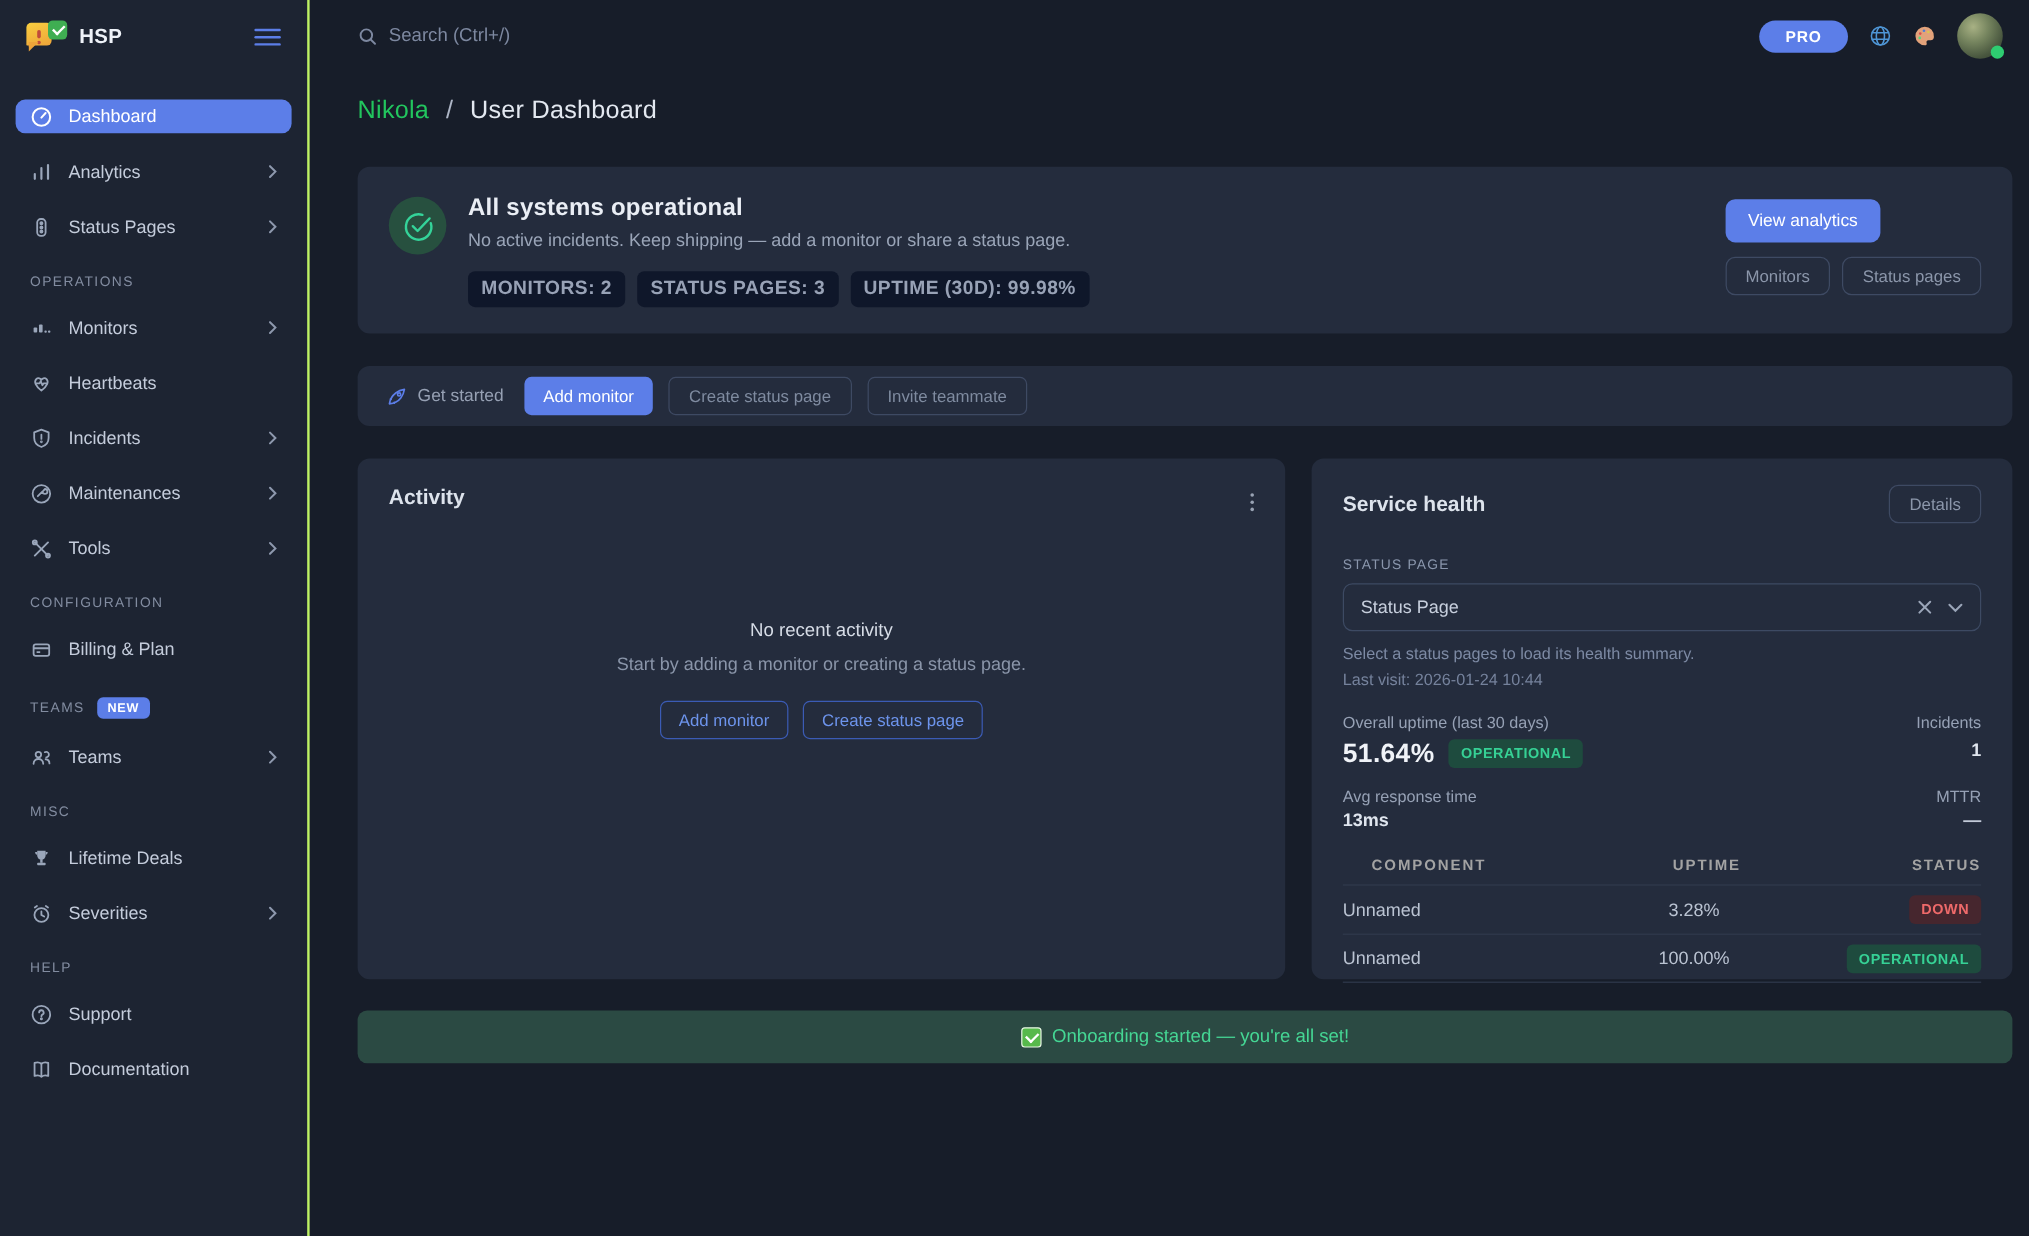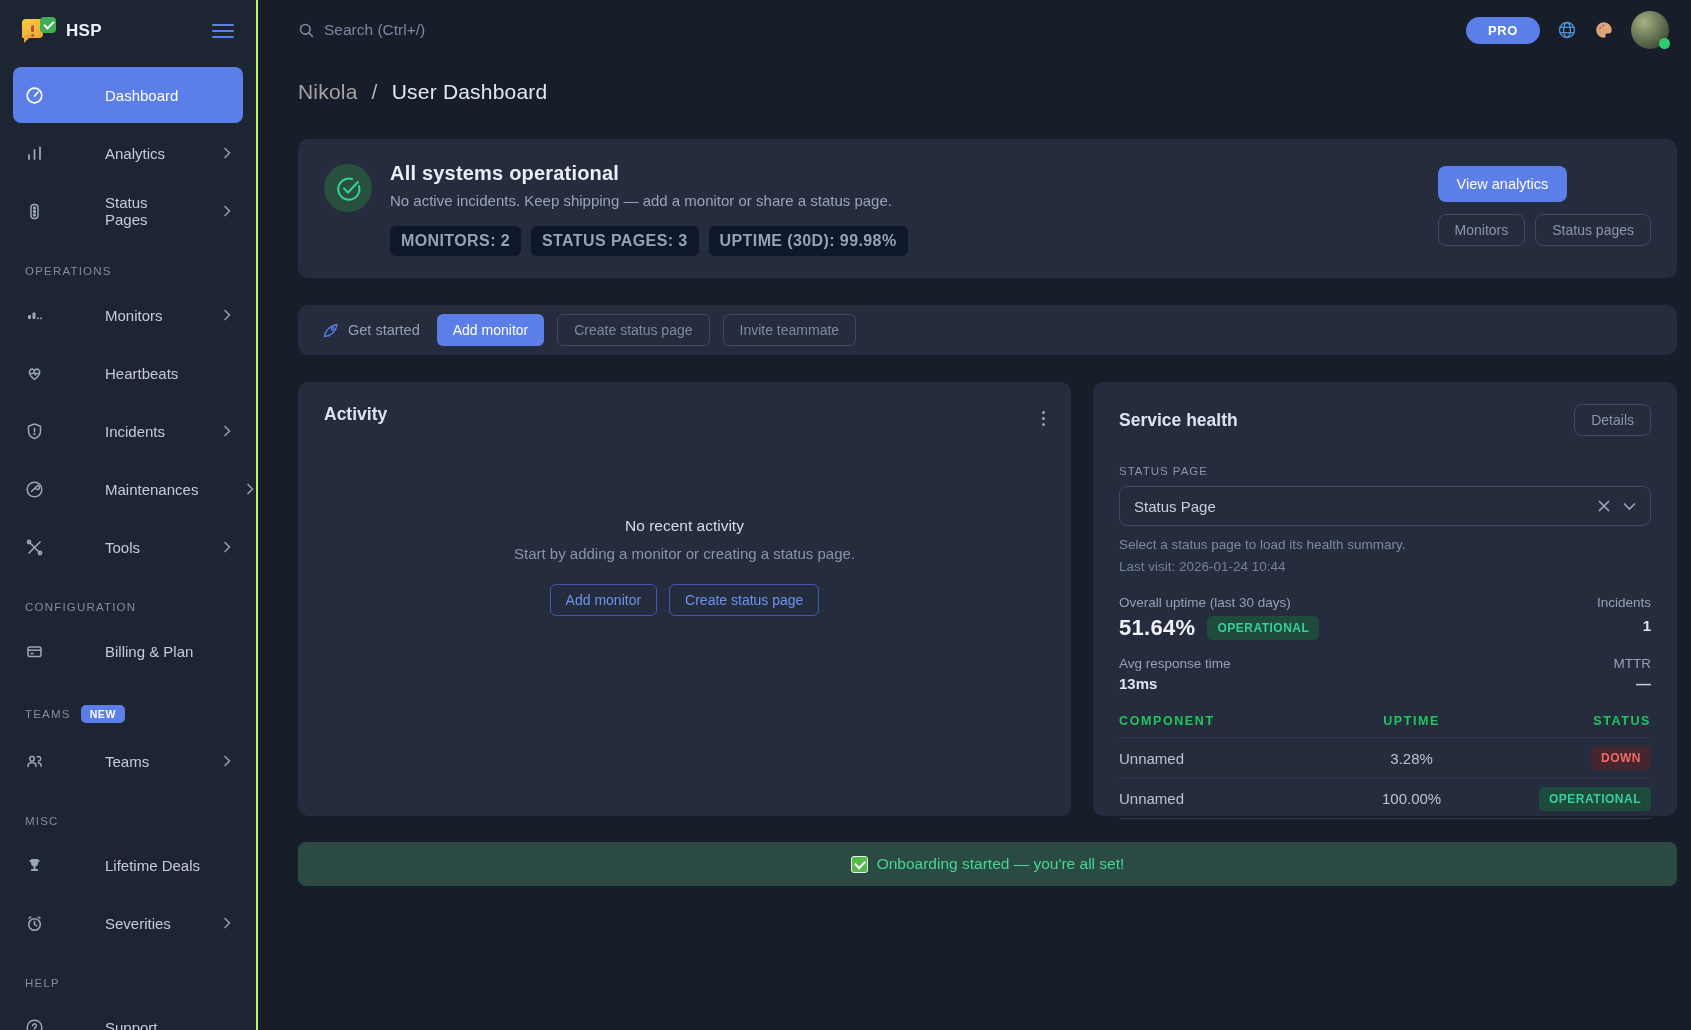--- a/index.html
+++ b/index.html
@@ -36,22 +36,22 @@
   .logo-check-sq:after {
     content:""; position:absolute; left:4px; top:4px; width:8px; height:4px;
     border-left:2px solid #fff; border-bottom:2px solid #fff; transform:rotate(-45deg);
   }
   .brand-name { font-size:17px; font-weight:bold; color:#eef2f8; letter-spacing:.3px; flex:1; }
   .hamburger { width:22px; cursor:pointer; padding:3px 0; }
   .hamburger i { display:block; height:2.4px; background:#5c7ee8; border-radius:2px; margin:3.6px 0; }
 
   nav { padding:6px 0 0 0; }
   .nav-item {
-    display:flex; align-items:center; height:56px; margin:2px 13px; padding:0 12px;
-    border-radius:8px; color:#c4ccdb; font-size:15px; cursor:pointer;gap:48px;
+    display:flex; align-items:center; height:28px; margin:18px 13px; padding:0 12px;
+    border-radius:8px; color:#c4ccdb; font-size:15px; cursor:pointer;
   }
   .nav-item .nicon { width:19px; height:19px; margin-right:13px; color:#9aa6ba; }
   .nav-item .nlabel { flex:1; }
   .nav-item .chev { color:#8d98ad; }
   .nav-item.active { background:#5c7ee8; color:#ffffff; }
   .nav-item.active .nicon, .nav-item.active .chev { color:#ffffff; }
   .nav-section {
     display:flex; align-items:center; gap:10px;
     margin:26px 25px 10px 25px; font-size:11.5px; letter-spacing:1.2px;
     color:#828ca0; text-transform:uppercase;
@@ -80,21 +80,21 @@
     position:relative; width:38px; height:38px; border-radius:50%; cursor:pointer;
     background:radial-gradient(circle at 35% 30%, #a8b184 0%, #76855f 35%, #49573f 70%, #2e3a2c 100%);
   }
   .avatar .dot {
     position:absolute; right:-1px; bottom:0; width:11px; height:11px;
     background:#2ecc71; border-radius:50%;
   }
 
   .content { flex:1; padding:8px 14px 0 40px; overflow:hidden; }
   .breadcrumb { font-size:21px; margin-top:12px; letter-spacing:.2px; }
-  .breadcrumb .parent { color:#a3a3a3; }
+  .breadcrumb .parent { color:#22c55e; }
   .breadcrumb .sep { color:#aeb6c6; margin:0 8px; }
   .breadcrumb .current { color:#e3e8f0; }
 
   .card { background:#242c3d; border-radius:10px; }
 
   
   .hero { margin-top:35px; padding:23px 26px 22px 26px; display:flex; }
   .hero-left { display:flex; gap:18px; flex:1; }
   .hero-check {
     width:48px; height:48px; border-radius:50%; background:#27503f;
@@ -153,21 +153,21 @@
   .pill-op { background:#1e4b3e; color:#36d195; font-size:12px; font-weight:bold; padding:5px 10px; border-radius:5px; letter-spacing:.5px; }
   .pill-down { background:#46262e; color:#ef6a6a; font-size:12px; font-weight:bold; padding:5px 10px; border-radius:5px; letter-spacing:.5px; }
   .stat-right { text-align:right; }
   .stat-right .rv { font-size:15px; font-weight:bold; color:#dfe5ee; margin-top:7px; }
   .mini-row { display:flex; justify-content:space-between; margin-top:15px; }
   .mini-left .v { font-size:15px; font-weight:bold; color:#dfe5ee; margin-top:4px; }
   .mini-right { text-align:right; }
   .mini-right .v { font-size:15px; font-weight:bold; color:#c2cad8; margin-top:4px; }
 
   .comp-table { margin-top:16px; }
-  .t-head { display:flex; padding:6px 0 9px 0; font-size:12.5px; font-weight:bold; letter-spacing:1.6px; color:#22c55e; }
+  .t-head { display:flex; padding:6px 0 9px 0; font-size:12.5px; font-weight:bold; letter-spacing:1.6px; color:#a3a3a3;margin-left:24px; }
   .t-row { display:flex; align-items:center; height:41px; border-top:1px solid #303a4d; font-size:15px; color:#bac3d2; }
   .comp-table .b-end { border-bottom:1px solid #303a4d; }
   .c1 { flex:4; text-align:left; }
   .c2 { flex:3; text-align:center; }
   .c3 { flex:3; display:flex; justify-content:flex-end; }
   .t-head .c3 { display:block; text-align:right; }
 
   
   .banner {
     margin-top:26px; height:44px; border-radius:8px; background:#2b4a43;
@@ -522,21 +522,21 @@
                   <line x1="10.5" y1="1.5" x2="1.5" y2="10.5"></line>
                 </svg>
             </span>
             <span>
               <svg width="13" height="9" viewBox="0 0 13 9" fill="none" stroke="currentColor" stroke-width="1.7" stroke-linecap="round">
                   <polyline points="1.5,2 6.5,7 11.5,2"></polyline>
                 </svg>
             </span>
           </span>
         </div>
-        <div class="helper">Select a status page to load its health summary.</div>
+        <div class="helper">Select a status pages to load its health summary.</div>
         <div class="last-visit">Last visit: 2026-01-24 10:44</div>
 
         <div class="stat-row">
           <div>
             <div class="stat-label">Overall uptime (last 30 days)</div>
             <div class="stat-value-row">
               <span class="big-val">51.64%</span>
               <span class="pill-op">OPERATIONAL</span>
             </div>
           </div>

